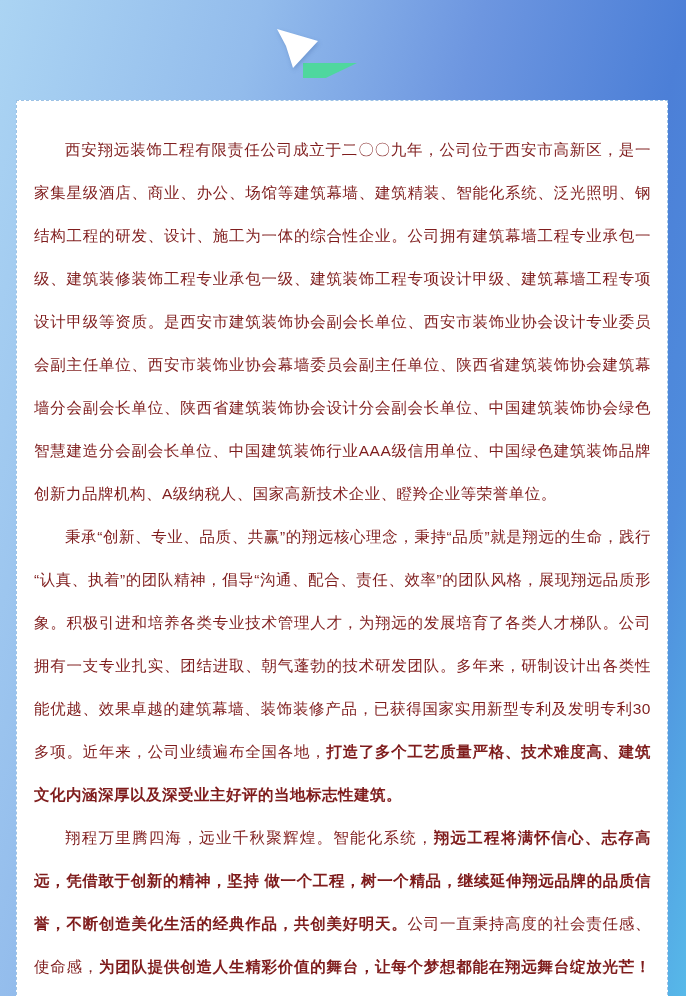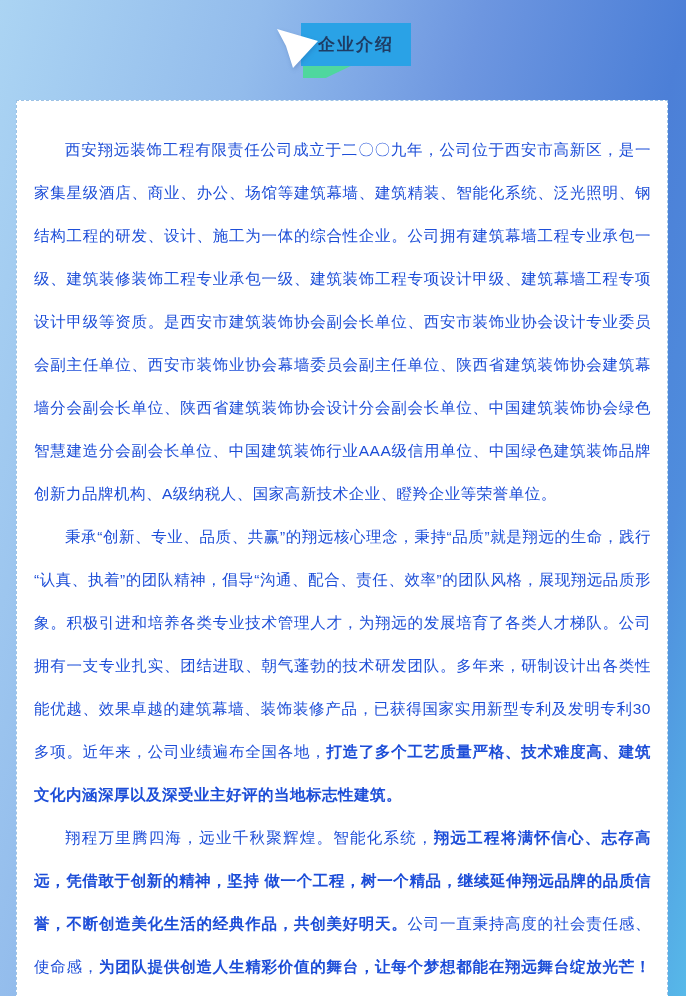--- a/index.html
+++ b/index.html
@@ -58,35 +58,32 @@
     background: #ffffff;
     border: 1px dashed #9cc2e5;
     border-bottom: none;
     padding: 27px 16px 0 17px;
     z-index: 1;
   }
   .article p {
     margin: 0;
     font-size: 15.5px;
     line-height: 43px;
-    color: #1d4ed8;
+    color: #7f1d1d;
     text-align: justify;
     text-indent: 2em;
     letter-spacing: 0.5px;
   }
   .article .bold { font-weight: bold; }
 </style>
 </head>
 <body>
 
 <div class="header">
   <div class="accent-sliver"></div>
-  <div class="title-banner">
-    <span class="banner-label">企业介绍</span>
-  </div>
   <svg class="arrow-icon" viewBox="0 0 50 46" xmlns="http://www.w3.org/2000/svg">
     <polygon points="6,4 47,16 22,43 15,21" fill="#ffffff"></polygon>
   </svg>
 </div>
 
 <main class="content-card">
   <div class="article">
       <p><span>西安翔远装饰工程有限责任公司成立于二〇〇九年，公司位于西安市高新区，是一家集星级酒店、商业、办公、场馆等建筑幕墙、建筑精装、智能化系统、泛光照明、钢结构工程的研发、设计、施工为一体的综合性企业。公司拥有建筑幕墙工程专业承包一级、建筑装修装饰工程专业承包一级、建筑装饰工程专项设计甲级、建筑幕墙工程专项设计甲级等资质。是西安市建筑装饰协会副会长单位、西安市装饰业协会设计专业委员会副主任单位、西安市装饰业协会幕墙委员会副主任单位、陕西省建筑装饰协会建筑幕墙分会副会长单位、陕西省建筑装饰协会设计分会副会长单位、中国建筑装饰协会绿色智慧建造分会副会长单位、中国建筑装饰行业AAA级信用单位、中国绿色建筑装饰品牌创新力品牌机构、A级纳税人、国家高新技术企业、瞪羚企业等荣誉单位。</span></p>
       <p><span>秉承“创新、专业、品质、共赢”的翔远核心理念，秉持“品质”就是翔远的生命，践行“认真、执着”的团队精神，倡导“沟通、配合、责任、效率”的团队风格，展现翔远品质形象。积极引进和培养各类专业技术管理人才，为翔远的发展培育了各类人才梯队。公司拥有一支专业扎实、团结进取、朝气蓬勃的技术研发团队。多年来，研制设计出各类性能优越、效果卓越的建筑幕墙、装饰装修产品，已获得国家实用新型专利及发明专利30多项。近年来，公司业绩遍布全国各地，</span><span class="bold">打造了多个工艺质量严格、技术难度高、建筑文化内涵深厚以及深受业主好评的当地标志性建筑。</span></p>
       <p><span>翔程万里腾四海，远业千秋聚辉煌。智能化系统，</span><span class="bold">翔远工程将满怀信心、志存高远，凭借敢于创新的精神，坚持 做一个工程，树一个精品，继续延伸翔远品牌的品质信誉，不断创造美化生活的经典作品，共创美好明天。</span><span>公司一直秉持高度的社会责任感、使命感，</span><span class="bold">为团队提供创造人生精彩价值的舞台，让每个梦想都能在翔远舞台绽放光芒！</span><span>期待您的加入！</span></p>

